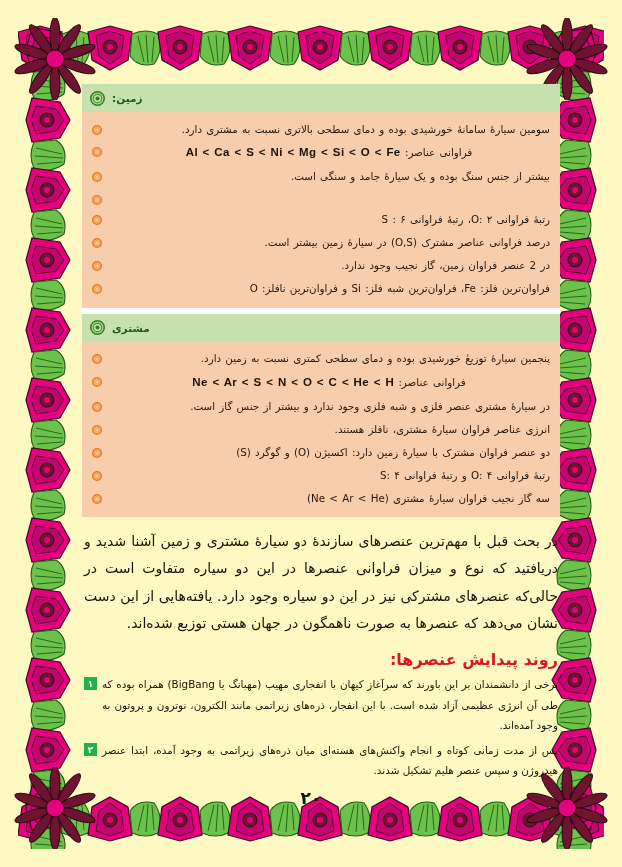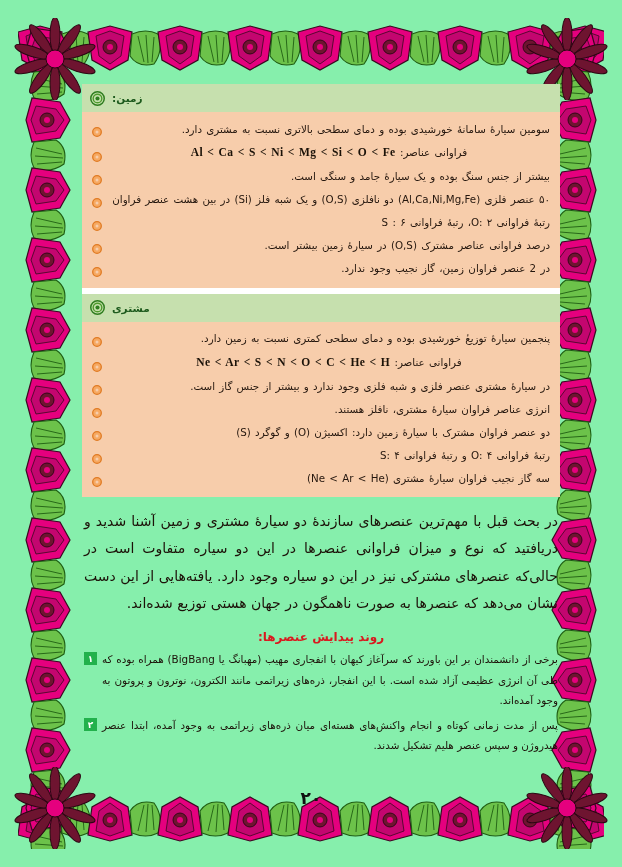--- a/index.html
+++ b/index.html
@@ -11,21 +11,21 @@
     width: 622px; height: 867px;
     font-family: "DejaVu Sans", "Liberation Sans", sans-serif;
     position: relative;
     overflow: hidden;
   }
 
   
   #page {
     position: absolute;
     inset: 0;
-    background: #86efac;
+    background: #fef9c3;
   }
   .frame-edge {
     position: absolute;
     pointer-events: none;
   }
   .frame-top    { top: 18px;    left: 18px;  right: 18px; height: 62px; }
   .frame-bottom { bottom: 18px; left: 18px;  right: 18px; height: 62px; }
   .frame-left   { top: 18px;    bottom: 18px; left: 18px;  width: 62px; }
   .frame-right  { top: 18px;    bottom: 18px; right: 18px; width: 62px; }
 
@@ -61,37 +61,37 @@
   .target-icon { width: 15px; height: 15px; flex: 0 0 15px; display:block; }
   .panel-body {
     background: #f7cdab;
     padding: 6px 10px 7px 10px;
   }
   .panel-gap { height: 6px; background: #ffffff; }
 
   .bullet-row {
     display: flex;
     flex-direction: row-reverse;
-    align-items: flex-end;
+    align-items: flex-start;
     gap: 6px;
     padding: 3.5px 0 3.5px 0;
     line-height: 1.55;
   }
   .dot-icon { width: 10px; height: 10px; flex: 0 0 10px; margin-top: 3px; display:block; }
   .bullet-text {
     font-size: 10.3px;
     color: #24160d;
     text-align: right;
     flex: 1 1 auto;
     direction: rtl;
     word-spacing: 1px;
   }
   .bullet-text.centered { text-align: center; }
   .formula {
-    font-family: Liberation Serif, serif;
+    font-family: Liberation Sans, sans-serif;
     font-weight: bold;
     font-size: 11.5px;
     direction: ltr;
     display: inline-block;
     unicode-bidi: isolate;
     color: #1b1208;
     letter-spacing: .4px;
   }
 
   
@@ -102,22 +102,22 @@
     direction: rtl;
     line-height: 1.95;
     margin: 11px 2px 0 2px;
     text-align-last: right;
   }
 
   
   .red-heading {
     color: #d9191f;
     font-weight: bold;
-    font-size: 12px;
-    text-align: center;
+    font-size: 16px;
+    text-align: right;
     direction: rtl;
     margin: 13px 2px 4px 2px;
   }
 
   
   .num-row {
     display: flex;
     flex-direction: row-reverse;
     align-items: flex-start;
     gap: 5px;
@@ -347,21 +347,20 @@
               <circle cx="5" cy="5" r="1.5" fill="#f7cdab"></circle>
           </svg>
           <div class="bullet-text">بیشتر از جنس سنگ بوده و یک سیارهٔ جامد و سنگی است.</div>
         </div>
 
         <div class="bullet-row">
           <svg class="dot-icon" viewBox="0 0 10 10" xmlns="http://www.w3.org/2000/svg">
             <circle cx="5" cy="5" r="4.3" fill="#f6a962" stroke="#e07a22" stroke-width="1.3"></circle>
               <circle cx="5" cy="5" r="1.5" fill="#f7cdab"></circle>
           </svg>
-          <div class="bullet-text">۵۰ عنصر فلزی (Al,Ca,Ni,Mg,Fe) دو نافلزی (O,S) و یک شبه فلز (Si) در بین هشت عنصر فراوان</div>
         </div>
 
 
         <div class="bullet-row">
           <svg class="dot-icon" viewBox="0 0 10 10" xmlns="http://www.w3.org/2000/svg">
             <circle cx="5" cy="5" r="4.3" fill="#f6a962" stroke="#e07a22" stroke-width="1.3"></circle>
               <circle cx="5" cy="5" r="1.5" fill="#f7cdab"></circle>
           </svg>
           <div class="bullet-text">رتبهٔ فراوانی O: ۲، رتبهٔ فراوانی S : ۶</div>
         </div>
@@ -375,20 +374,27 @@
         </div>
 
         <div class="bullet-row">
           <svg class="dot-icon" viewBox="0 0 10 10" xmlns="http://www.w3.org/2000/svg">
             <circle cx="5" cy="5" r="4.3" fill="#f6a962" stroke="#e07a22" stroke-width="1.3"></circle>
               <circle cx="5" cy="5" r="1.5" fill="#f7cdab"></circle>
           </svg>
           <div class="bullet-text">در 2 عنصر فراوان زمین، گاز نجیب وجود ندارد.</div>
         </div>
 
+        <div class="bullet-row">
+          <svg class="dot-icon" viewBox="0 0 10 10" xmlns="http://www.w3.org/2000/svg">
+            <circle cx="5" cy="5" r="4.3" fill="#f6a962" stroke="#e07a22" stroke-width="1.3"></circle>
+              <circle cx="5" cy="5" r="1.5" fill="#f7cdab"></circle>
+          </svg>
+          <div class="bullet-text">فراوان‌ترین فلز: Fe، فراوان‌ترین شبه فلز: Si و فراوان‌ترین نافلز: O</div>
+        </div>
 
       </div>
     </div>
 
     <div class="panel-gap"></div>
 
     <div class="panel">
       <div class="panel-header">
         <svg class="target-icon" viewBox="0 0 16 16" xmlns="http://www.w3.org/2000/svg">
           <circle cx="8" cy="8" r="7.2" fill="none" stroke="#2f7d1f" stroke-width="1.6"></circle>

